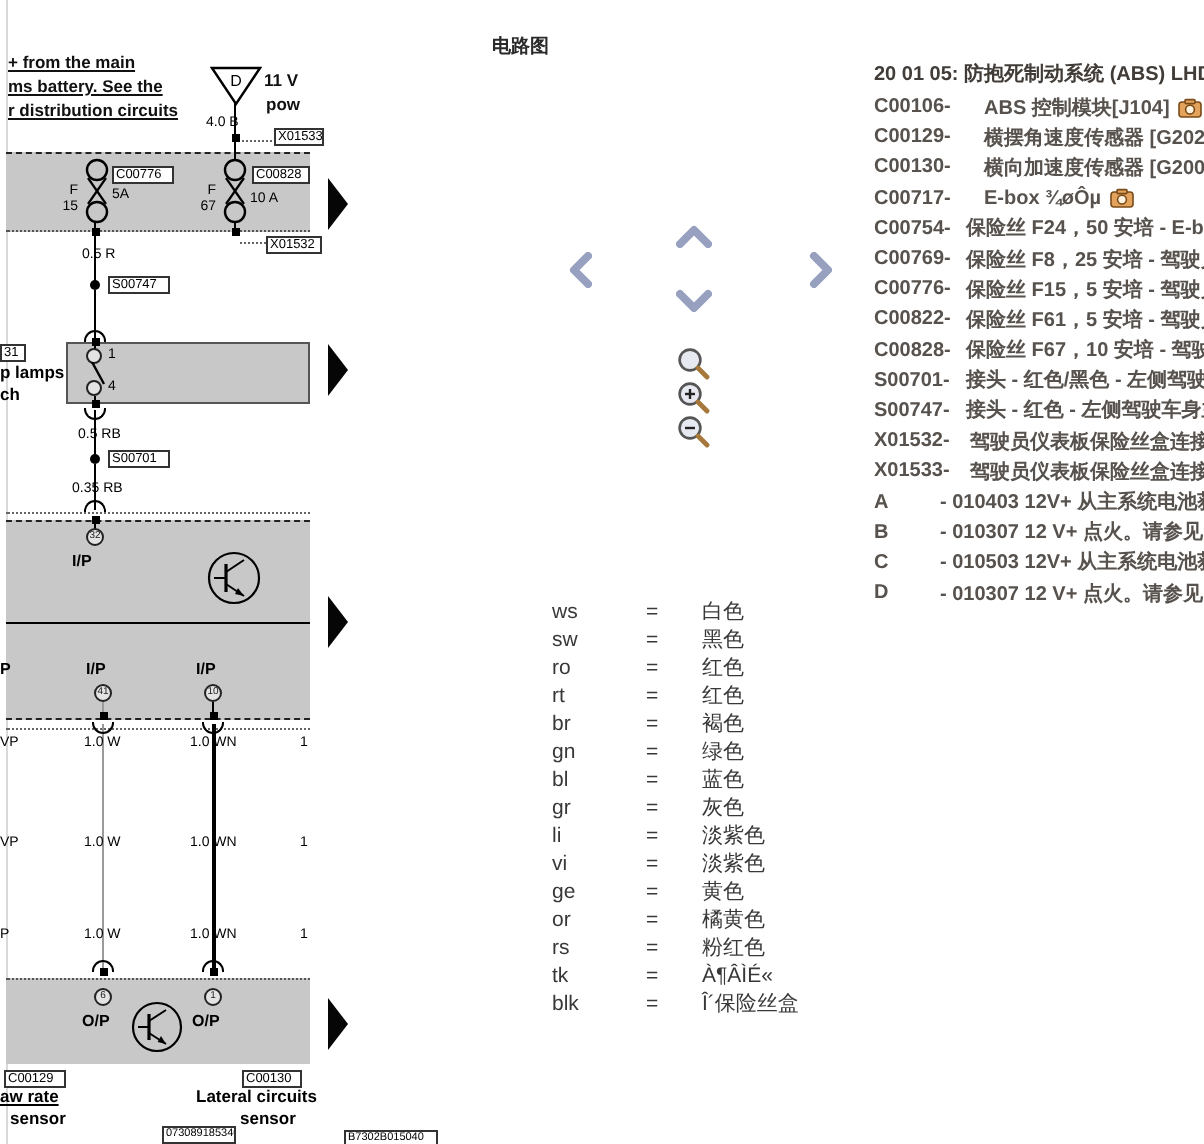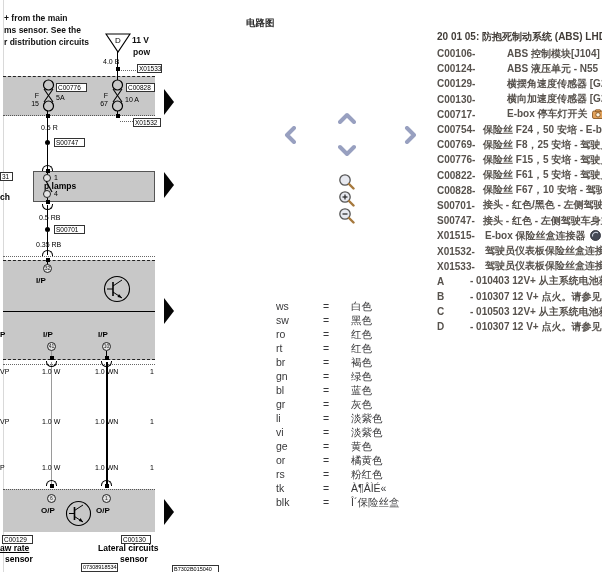--- a/index.html
+++ b/index.html
@@ -40,35 +40,35 @@
   .lgcode{width:47px;}
   .lgeq{width:28px;}
   
   #parts-title{position:absolute;left:437px;top:30px;width:165px;font-size:10px;font-weight:bold;
         color:#413c37;white-space:nowrap;overflow:hidden;z-index:3;}
   #parts{position:absolute;left:437px;top:46px;width:165px;height:526px;overflow:hidden;
         font-size:10px;color:#57524d;z-index:3;font-weight:bold;}
   .prow{display:flex;align-items:center;height:15.2px;white-space:nowrap;cursor:pointer;}
   .pcode{width:46px;flex:0 0 auto;}
   .kind-ref .pcode{width:33px;}
-  .kind-component .ptext{margin-left:24px;}
+  .kind-component .ptext{margin-left:9px;}
   .kind-connector .ptext{margin-left:2px;}
   .ptext{flex:0 0 auto;}
   .picon{margin-left:4px;flex:0 0 auto;display:inline-flex;}
 </style>
 </head>
 <body>
 
 <div id="app">
 
   <div class="edge"></div>
 
-  <div class="note" style="left:4px;top:12px;">
+  <div class="note" style="left:4px;top:25px;text-decoration:underline;">
     <div>+ from the main</div>
-    <div>ms sensor. See the</div>
+    <div>ms battery. See the</div>
     <div>r distribution circuits</div>
   </div>
 
   <svg class="symb" style="left:105px;top:33px;" width="26" height="20">
     <polygon points="1,1 25,1 13,19" fill="#fff" stroke="#000" stroke-width="1.2"></polygon>
     <text x="13" y="10" text-anchor="middle" font-size="8" font-family="Liberation Sans, sans-serif">D</text>
   </svg>
   <div class="note" style="left:132px;top:34px;font-weight:600;">11 V</div>
   <div class="note" style="left:133px;top:46px;font-weight:600;">pow</div>
   <div class="wlabel" style="left:103px;top:58px;">4.0 B</div>
@@ -112,21 +112,21 @@
   <div class="wlabel" style="left:41px;top:124px;">0.5 R</div>
   <div class="vwire" style="left:47px;top:117px;height:26px;"></div>
   <div class="dotp" style="left:45px;top:140px;"></div>
   <div class="lbox" style="left:54px;top:138px;width:31px;">S00747</div>
   <div class="vwire" style="left:47px;top:145px;height:26px;"></div>
   <div class="arcu" style="left:42px;top:165px;"></div>
   <div class="sq" style="left:45.5px;top:169px;"></div>
 
   <div class="gbox" style="left:33px;top:171px;width:122px;height:31px;border:1px solid #555;"></div>
   <div class="lbox" style="left:0;top:172px;width:13px;">31</div>
-  <div class="bname" style="left:0;top:181px;padding-left:44px;">p lamps</div>
+  <div class="bname" style="left:0;top:181px;">p lamps</div>
   <div class="bname" style="left:0;top:192px;">ch</div>
   <div class="vwire" style="left:47px;top:171px;height:4px;"></div>
   <div class="pin" style="left:43px;top:174px;"></div>
   <div class="wlabel" style="left:54px;top:174px;">1</div>
   <svg class="symb" style="left:44px;top:181px;" width="10" height="12">
     <line x1="2" y1="0" x2="8" y2="11" stroke="#000" stroke-width="1.2"></line>
   </svg>
   <div class="pin" style="left:43px;top:190px;"></div>
   <div class="wlabel" style="left:54px;top:190px;">4</div>
   <div class="vwire" style="left:47px;top:198px;height:5px;"></div>
@@ -338,53 +338,41 @@
         <span class="picon">
           <svg width="12" height="10" viewBox="0 0 12 10">
             <rect x="0.5" y="2" width="11" height="7.5" rx="1.5" fill="#e3a35c" stroke="#7a4a18" stroke-width="0.8"></rect>
             <rect x="3.5" y="0.8" width="5" height="2" rx="0.5" fill="#e3a35c" stroke="#7a4a18" stroke-width="0.8"></rect>
             <circle cx="6" cy="5.8" r="2.2" fill="#fdf3df" stroke="#7a4a18" stroke-width="0.8"></circle>
           </svg>
         </span>
 
       </div>
       <div class="prow kind-component">
-        <span class="pcode">C00124-</span>
-        <span class="ptext">ABS 液压单元 - N55</span>
+        <span class="pcode">C00129-</span>
+        <span class="ptext">横摆角速度传感器 [G202]</span>
+
+      </div>
+      <div class="prow kind-component">
+        <span class="pcode">C00130-</span>
+        <span class="ptext">横向加速度传感器 [G200]</span>
+
+      </div>
+      <div class="prow kind-component">
+        <span class="pcode">C00717-</span>
+        <span class="ptext">E-box ¾øÔµ</span>
         <span class="picon">
           <svg width="12" height="10" viewBox="0 0 12 10">
             <rect x="0.5" y="2" width="11" height="7.5" rx="1.5" fill="#e3a35c" stroke="#7a4a18" stroke-width="0.8"></rect>
             <rect x="3.5" y="0.8" width="5" height="2" rx="0.5" fill="#e3a35c" stroke="#7a4a18" stroke-width="0.8"></rect>
             <circle cx="6" cy="5.8" r="2.2" fill="#fdf3df" stroke="#7a4a18" stroke-width="0.8"></circle>
           </svg>
         </span>
 
       </div>
-      <div class="prow kind-component">
-        <span class="pcode">C00129-</span>
-        <span class="ptext">横摆角速度传感器 [G202]</span>
-
-      </div>
-      <div class="prow kind-component">
-        <span class="pcode">C00130-</span>
-        <span class="ptext">横向加速度传感器 [G200]</span>
-
-      </div>
-      <div class="prow kind-component">
-        <span class="pcode">C00717-</span>
-        <span class="ptext">E-box 停车灯开关</span>
-        <span class="picon">
-          <svg width="12" height="10" viewBox="0 0 12 10">
-            <rect x="0.5" y="2" width="11" height="7.5" rx="1.5" fill="#e3a35c" stroke="#7a4a18" stroke-width="0.8"></rect>
-            <rect x="3.5" y="0.8" width="5" height="2" rx="0.5" fill="#e3a35c" stroke="#7a4a18" stroke-width="0.8"></rect>
-            <circle cx="6" cy="5.8" r="2.2" fill="#fdf3df" stroke="#7a4a18" stroke-width="0.8"></circle>
-          </svg>
-        </span>
-
-      </div>
       <div class="prow kind-fuse">
         <span class="pcode">C00754-</span>
         <span class="ptext">保险丝 F24，50 安培 - E-box 保险丝盒</span>
 
       </div>
       <div class="prow kind-fuse">
         <span class="pcode">C00769-</span>
         <span class="ptext">保险丝 F8，25 安培 - 驾驶员仪表板保险丝盒</span>
 
       </div>
@@ -405,31 +393,20 @@
       </div>
       <div class="prow kind-fuse">
         <span class="pcode">S00701-</span>
         <span class="ptext">接头 - 红色/黑色 - 左侧驾驶车身主线束</span>
 
       </div>
       <div class="prow kind-fuse">
         <span class="pcode">S00747-</span>
         <span class="ptext">接头 - 红色 - 左侧驾驶车身主布线</span>
 
-      </div>
-      <div class="prow kind-connector">
-        <span class="pcode">X01515-</span>
-        <span class="ptext">E-box 保险丝盒连接器</span>
-
-        <span class="picon">
-          <svg width="11" height="11" viewBox="0 0 11 11">
-            <circle cx="5.5" cy="5.5" r="5" fill="#454a56" stroke="#23262e" stroke-width="0.8"></circle>
-            <path d="M2.5,6.5 A3.5,3.5 0 0 1 8,3" stroke="#cfd4e0" stroke-width="1.1" fill="none"></path>
-          </svg>
-        </span>
       </div>
       <div class="prow kind-connector">
         <span class="pcode">X01532-</span>
         <span class="ptext">驾驶员仪表板保险丝盒连接器</span>
 
       </div>
       <div class="prow kind-connector">
         <span class="pcode">X01533-</span>
         <span class="ptext">驾驶员仪表板保险丝盒连接器</span>
 

